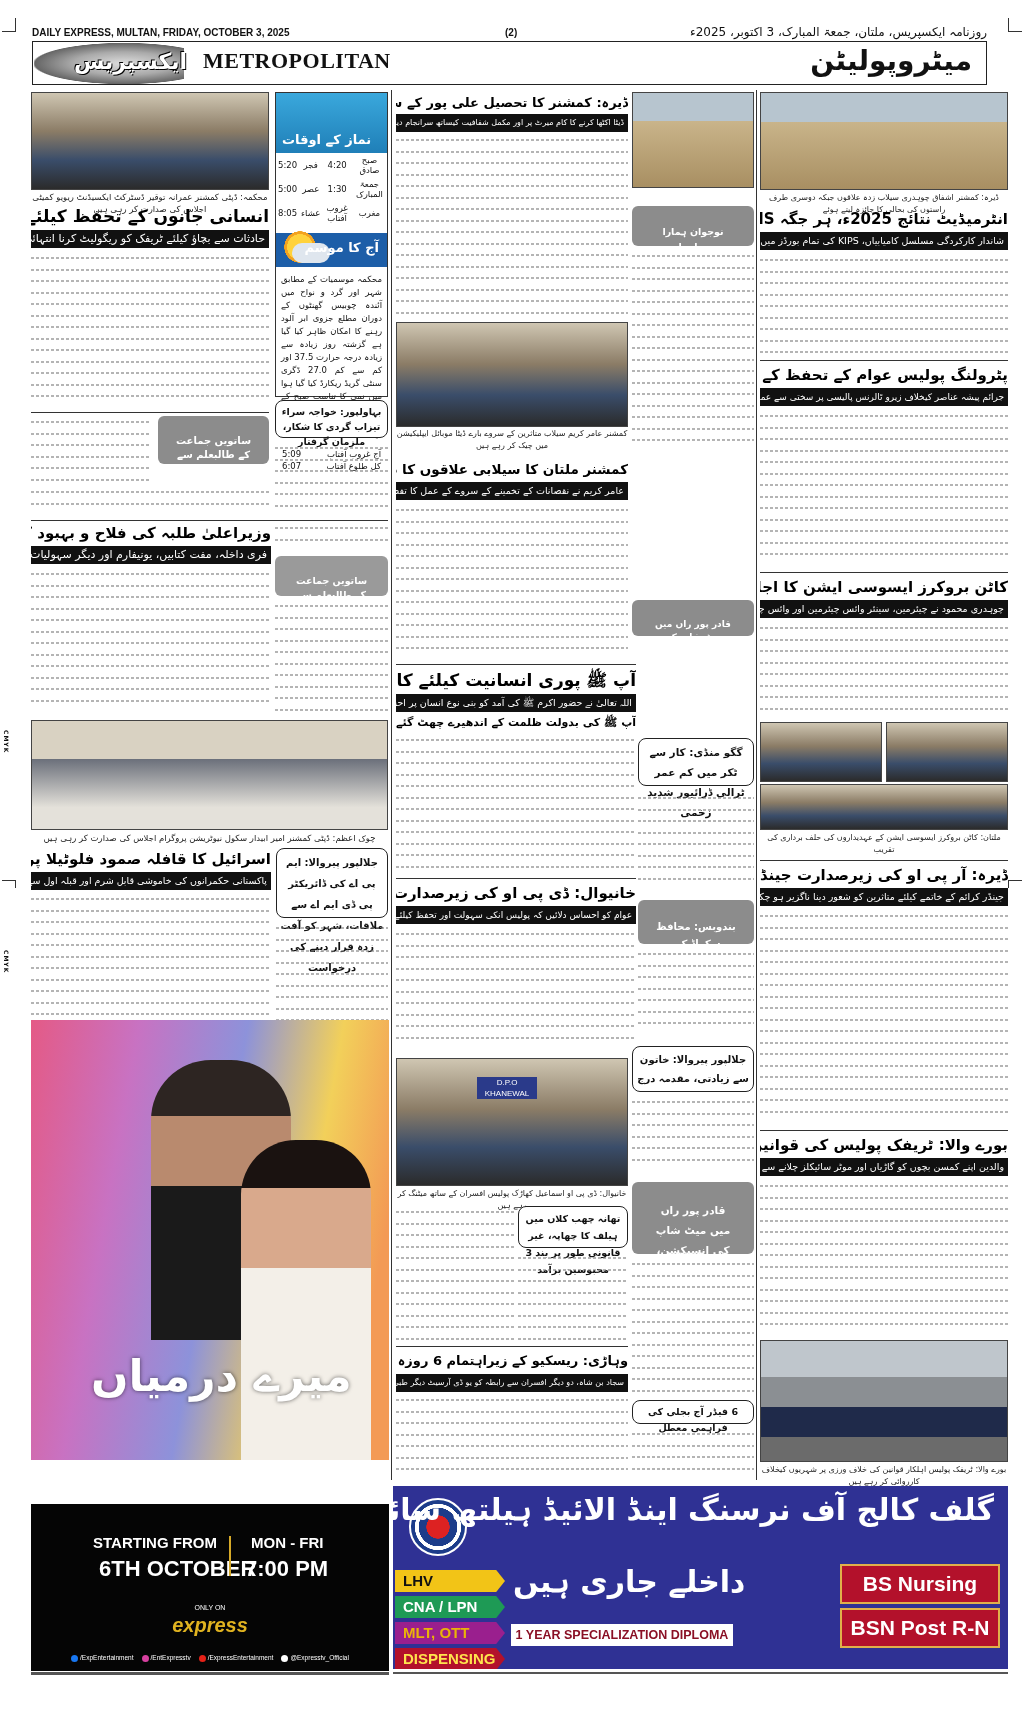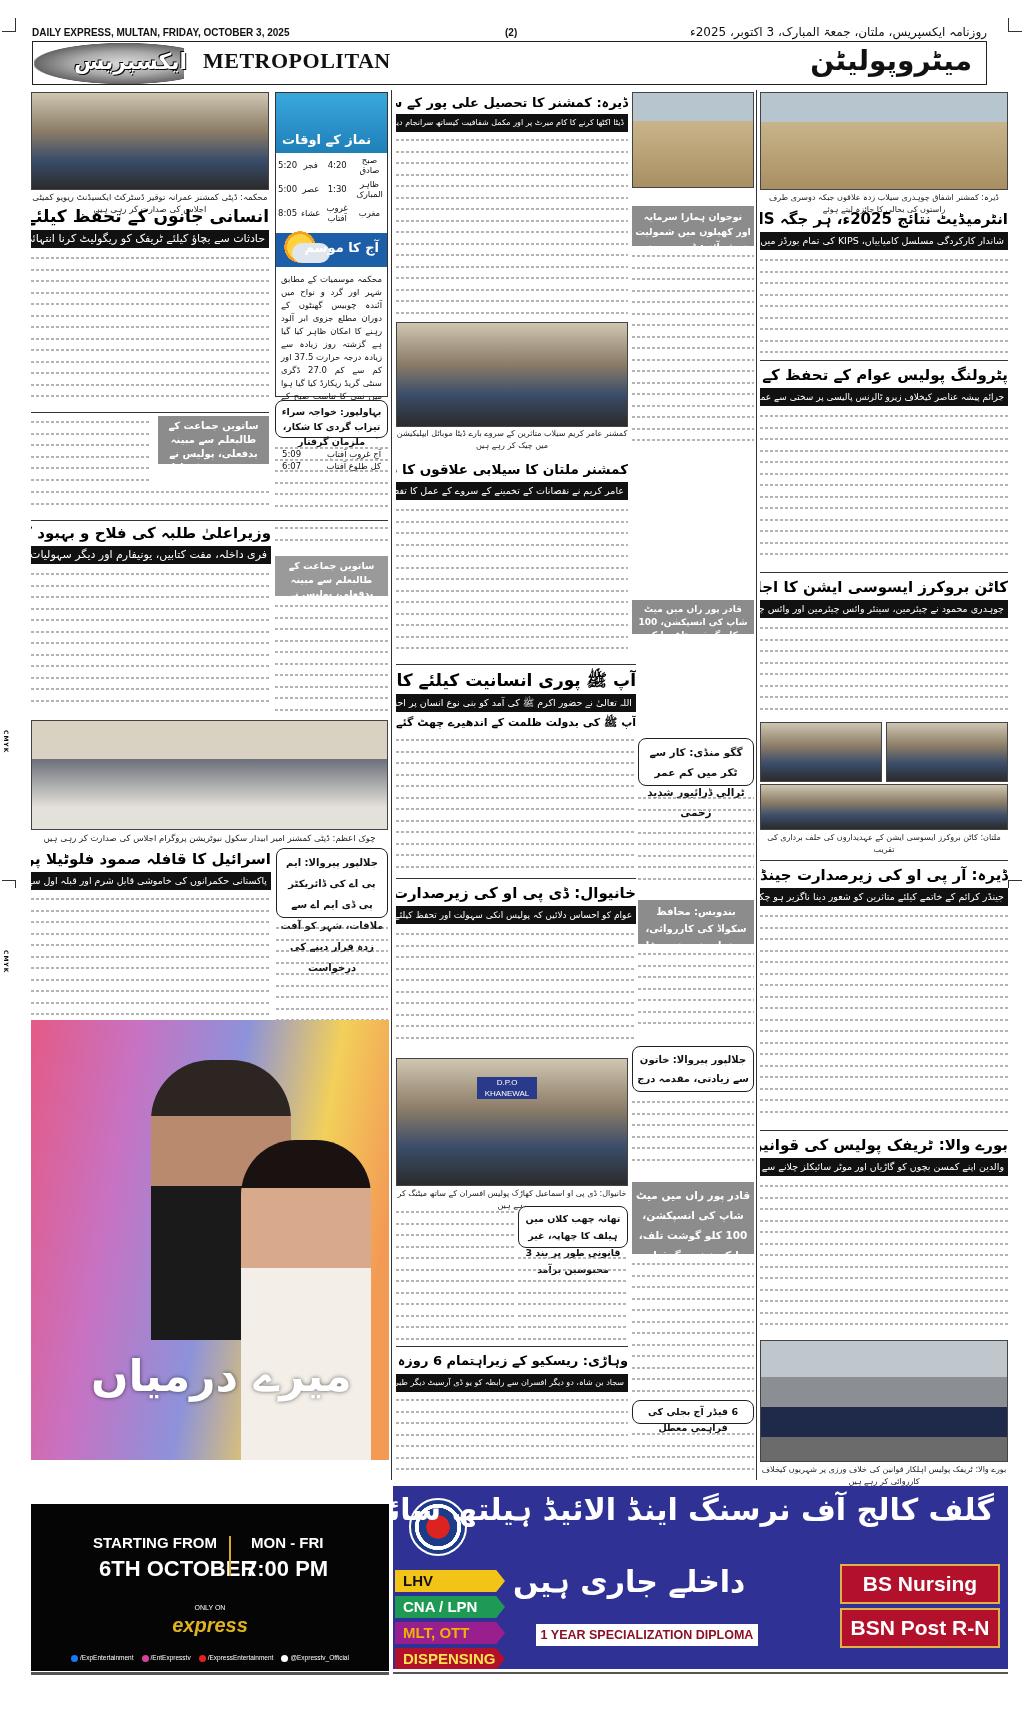--- a/index.html
+++ b/index.html
@@ -19,21 +19,21 @@
   .photo.office { background: linear-gradient(180deg, #d9d2c2 0 35%, #6a6f7a 35%, #e4e1da 80%); }
   .caption { font-size: 8.5px; direction: rtl; text-align: center; line-height: 12px; color: #222; }
   .hl { direction: rtl; text-align: right; font-weight: bold; color: #000; white-space: nowrap; overflow: hidden; }
   .hl-xl { font-size: 17px; line-height: 24px; }
   .hl-l { font-size: 15px; line-height: 22px; }
   .sub { background: #111; color: #fff; direction: rtl; text-align: right; font-size: 11px; line-height: 18px; padding: 0 4px; white-space: nowrap; overflow: hidden; }
   .body { direction: rtl; text-align: justify; font-size: 8px; line-height: 11.5px; color: #333; overflow: hidden; }
   .body .l { display: block; height: 11.5px; border-bottom: 1px dotted transparent; background: repeating-linear-gradient(90deg, #777 0 3px, transparent 3px 5px) 0 5px / 100% 2px no-repeat; opacity: .55; }
   .col-rule { background: #333; width: 1px; }
   .hrule { background: #333; height: 1px; }
-  .graybox { background: #8c8c8c; color: #fff; direction: rtl; text-align: center; font-weight: bold; font-size: 12px; line-height: 19px; padding: 3px; }
+  .graybox { background: #8c8c8c; color: #fff; direction: rtl; text-align: center; font-weight: bold; font-size: 12px; line-height: 19px; padding: 18px; border-radius: 6px; }
   .boxed { border: 1.5px solid #222; border-radius: 8px; direction: rtl; text-align: center; font-weight: bold; font-size: 12px; line-height: 19px; padding: 3px; background: #fff; }
   .prayer { border: 1px solid #333; }
   .prayer-banner { background: linear-gradient(180deg, #3aa8dc, #1f7fb8); height: 60px; color: #fff; position: relative; }
   .prayer-banner span { position: absolute; left: 6px; bottom: 6px; font-weight: bold; font-size: 13px; direction: rtl; }
   .ptable { width: 100%; font-size: 8.5px; border-collapse: collapse; direction: rtl; }
   .ptable td { padding: 2px 2px; text-align: center; }
   .weather-banner { background: #1d5ea8; height: 34px; color: #fff; position: relative; margin-top: 8px; }
   .weather-banner .sun { position: absolute; left: 4px; top: -6px; width: 40px; height: 40px; border-radius: 50%; background: radial-gradient(circle, #ffd23b 0 45%, #f3a21f 46% 55%, transparent 56%); }
   .weather-banner .cloud { position: absolute; left: 16px; top: 10px; width: 38px; height: 20px; border-radius: 10px; background: #dfe6ee; }
   .weather-banner span { position: absolute; right: 8px; top: 7px; font-weight: bold; font-size: 13px; direction: rtl; text-align: right; }
@@ -54,21 +54,21 @@
   .drama-bottom .brand { position: absolute; left: 0; width: 100%; top: 110px; text-align: center; font-family: "Liberation Sans", sans-serif; font-weight: bold; font-size: 20px; color: #e0b320; font-style: italic; }
   .drama-bottom .socials { position: absolute; left: 0; width: 100%; top: 150px; display: flex; justify-content: center; gap: 8px; font-family: "Liberation Sans", sans-serif; font-size: 6.5px; }
   .soc-dot { display: inline-block; width: 7px; height: 7px; border-radius: 50%; margin-right: 2px; vertical-align: middle; }
   
   .nurse { left: 393px; top: 1486px; width: 615px; height: 183px; background: #2f3194; overflow: hidden; }
   .nurse .emblem { position: absolute; left: 16px; top: 12px; width: 58px; height: 58px; border-radius: 50%; background: radial-gradient(circle, #d22 0 30%, #1c3c8a 31% 50%, #fff 51% 60%, #1c3c8a 61%); border: 2px solid #fff; }
   .nurse .urdu-title { position: absolute; right: 14px; top: 6px; color: #fff; font-weight: bold; font-size: 30px; direction: rtl; white-space: nowrap; }
   .nurse .admit { position: absolute; left: 120px; top: 78px; color: #fff; font-weight: bold; font-size: 30px; direction: rtl; }
   .tag { position: absolute; left: 2px; width: 110px; height: 22px; font-family: Liberation Sans, sans-serif; font-weight: bold; font-size: 15px; padding-left: 8px; line-height: 22px; clip-path: polygon(0 0, 92% 0, 100% 50%, 92% 100%, 0 100%); }
   .bs { position: absolute; right: 8px; width: 160px; height: 40px; background: #b3112b; border: 2px solid #e0b04a; color: #fff; font-family: "Liberation Sans", sans-serif; font-weight: bold; font-size: 21px; text-align: center; line-height: 36px; }
-  .diploma { position: absolute; left: 118px; top: 138px; width: 222px; height: 22px; background: #fff; color: #8a1025; font-family: "Liberation Sans", sans-serif; font-weight: bold; font-size: 12.5px; line-height: 22px; text-align: center; margin-left: 25px; }
+  .diploma { position: absolute; left: 118px; top: 138px; width: 222px; height: 22px; background: #fff; color: #8a1025; font-family: "Liberation Sans", sans-serif; font-weight: bold; font-size: 12.5px; line-height: 22px; text-align: center; }
   .contact { position: absolute; left: 122px; top: 164px; width: 490px; height: 18px; background: #fff; color: #222; font-family: "Liberation Sans", sans-serif; font-size: 11.5px; line-height: 18px; text-align: right; padding-right: 6px; }
   .cmyk { position: absolute; left: 3px; font-size: 6px; font-weight: bold; writing-mode: vertical-rl; letter-spacing: 1px; }
 </style>
 </head>
 <body>
 
 <div class="crop" style="left:2px;top:18px;border-width:0 1px 1px 0;"></div>
 <div class="crop" style="right:2px;top:18px;border-width:0 0 1px 1px;"></div>
 <div class="crop" style="left:2px;top:880px;border-width:1px 1px 0 0;height:8px;"></div>
 <div class="crop" style="right:2px;top:880px;border-width:1px 0 0 1px;height:8px;"></div>
@@ -127,21 +127,21 @@
     </div>
   <table class="ptable">
     <tbody>
         <tr>
           <td>صبح صادق</td>
           <td>4:20</td>
           <td>فجر</td>
           <td>5:20</td>
         </tr>
     <tr>
-          <td>ظاہر المبارک</td>
+          <td>جمعۃ المبارک</td>
           <td>1:30</td>
           <td>عصر</td>
           <td>5:00</td>
         </tr>
     <tr>
           <td>مغرب</td>
           <td>غروب آفتاب</td>
           <td>عشاء</td>
           <td>8:05</td>
         </tr>

